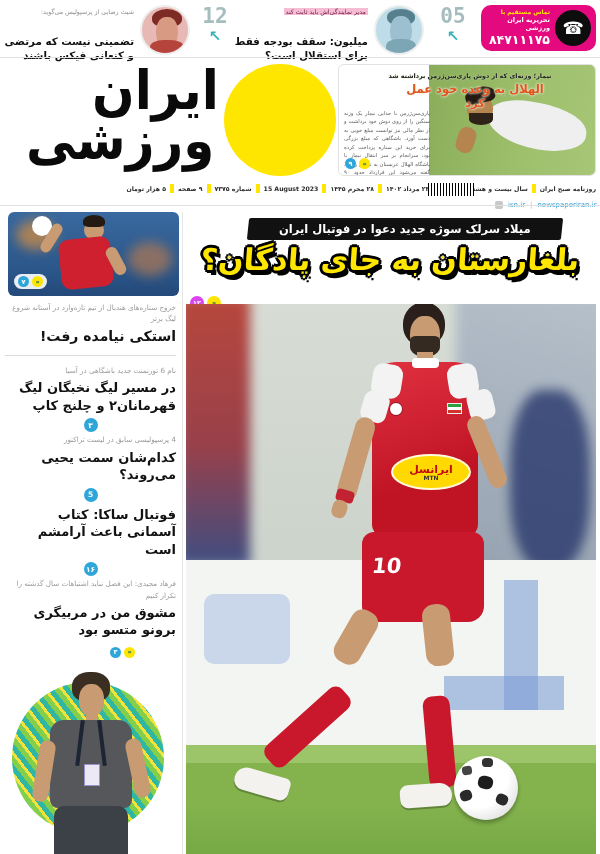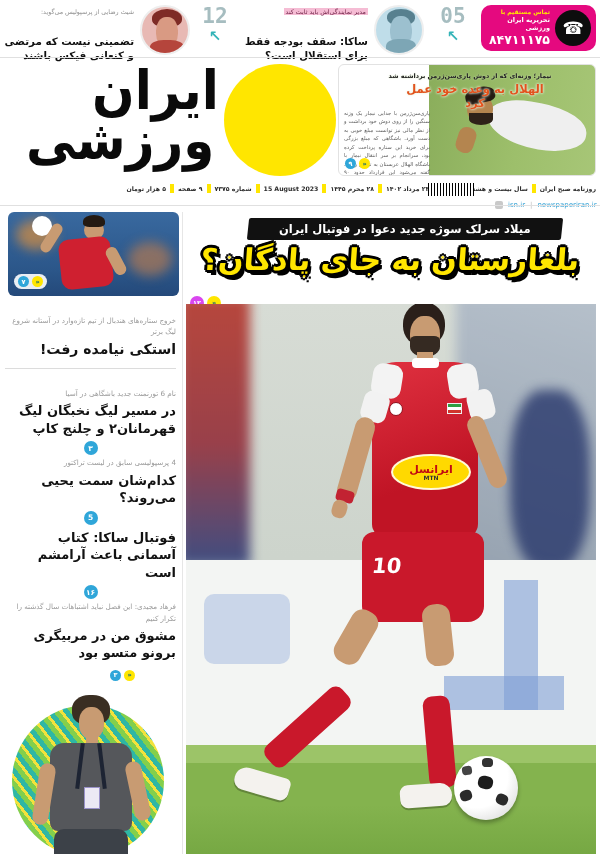--- a/index.html
+++ b/index.html
@@ -38,21 +38,21 @@
   .mb.c{background:#d946ef;color:#fff}
   
   .dateline{position:absolute;right:4px;top:184px;display:flex;align-items:center;gap:4px;font-size:6.2px;color:#2b2b2b;font-weight:700}
   .sep{width:4px;height:9px;background:#ffe600;display:inline-block}
   .barcode{position:absolute;left:428px;top:183px;width:46px;height:13px;background:repeating-linear-gradient(90deg,#000 0 1px,#fff 1px 3px,#000 3px 4px,#fff 4px 6px)}
   .sites{position:absolute;left:495px;top:201px;direction:ltr;display:flex;align-items:center;gap:5px;font-size:7px;color:#2e9fd4}
   .siteico{width:8px;height:8px;border-radius:2px;background:#c9c9c9}
   
   .sidebar{position:absolute;left:2px;top:212px;width:177px}
   .vline{position:absolute;left:182px;top:212px;bottom:0;width:1px;background:#e6e6e6}
-  .sb-kicker{font-size:7.2px;color:#9b9b9b;line-height:1.55;margin-top:19px;padding:0 3px}
+  .sb-kicker{font-size:7.2px;color:#9b9b9b;line-height:1.55;margin-top:6px;padding:0 3px}
   .sb-title{font-size:13px;font-weight:700;color:#121212;line-height:1.35;margin-top:3px;padding:0 3px}
   .dv{height:1px;background:#dcdcdc;margin:9px 3px}
   .dvb{display:flex;justify-content:center;margin:4px 0 2px}
   .badge{width:14px;height:14px;border-radius:50%;background:#2fa6d9;color:#fff;font-size:7.5px;font-weight:700;display:flex;align-items:center;justify-content:center}
   .pill{display:flex;gap:3px;align-items:center;background:rgba(255,255,255,.9);border-radius:9px;padding:2px 4px;width:max-content}
   .ph1{position:relative;width:171px;height:84px;border-radius:6px;overflow:hidden;background:linear-gradient(180deg,#39699f,#2b5689 70%,#24497a)}
   .ph5{position:relative;width:177px;height:252px;margin-top:8px;overflow:hidden;background:#fff}
   .stripes{position:absolute;left:10px;top:14px;width:152px;height:152px;border-radius:50%;background:repeating-linear-gradient(52deg,#2fb7a4 0 5px,#83cf4c 5px 10px,#f2e23c 10px 13px)}
   .skin{background:#c89b72}
   
@@ -84,21 +84,21 @@
     <span class="arr">↖</span>
   </div>
 
   <div class="tease-photo" style="right:176px;background:#bfdde9">
     <div class="abs" style="left:11px;top:2px;width:28px;height:16px;background:#57808f;border-radius:50% 50% 40% 40%"></div>
     <div class="abs" style="left:14px;top:9px;width:22px;height:30px;background:#9cc0cf;border-radius:45%"></div>
     <div class="abs" style="left:10px;top:32px;width:30px;height:18px;background:#7da6b5;border-radius:40% 40% 0 0"></div>
   </div>
   <div class="tease-txt" style="right:232px;width:136px">
     <div class="tease-kicker"><span class="mark">مدیر نمایندگی‌اش باید ثابت کند</span></div>
-    <div class="tease-title">ساکا: سقف بودجه فقط برای استقلال است؟</div>
+    <div class="tease-title">میلیون: سقف بودجه فقط برای استقلال است؟</div>
   </div>
 
   <div class="pagenum" style="right:364px">
     <span>12</span>
     <span class="arr">↖</span>
   </div>
 
   <div class="tease-photo" style="right:410px;background:#e8b9b4">
     <div class="abs" style="left:10px;top:2px;width:30px;height:18px;background:#7e2b26;border-radius:50% 50% 40% 40%"></div>
     <div class="abs" style="left:14px;top:10px;width:22px;height:30px;background:#d99a83;border-radius:45%"></div>

